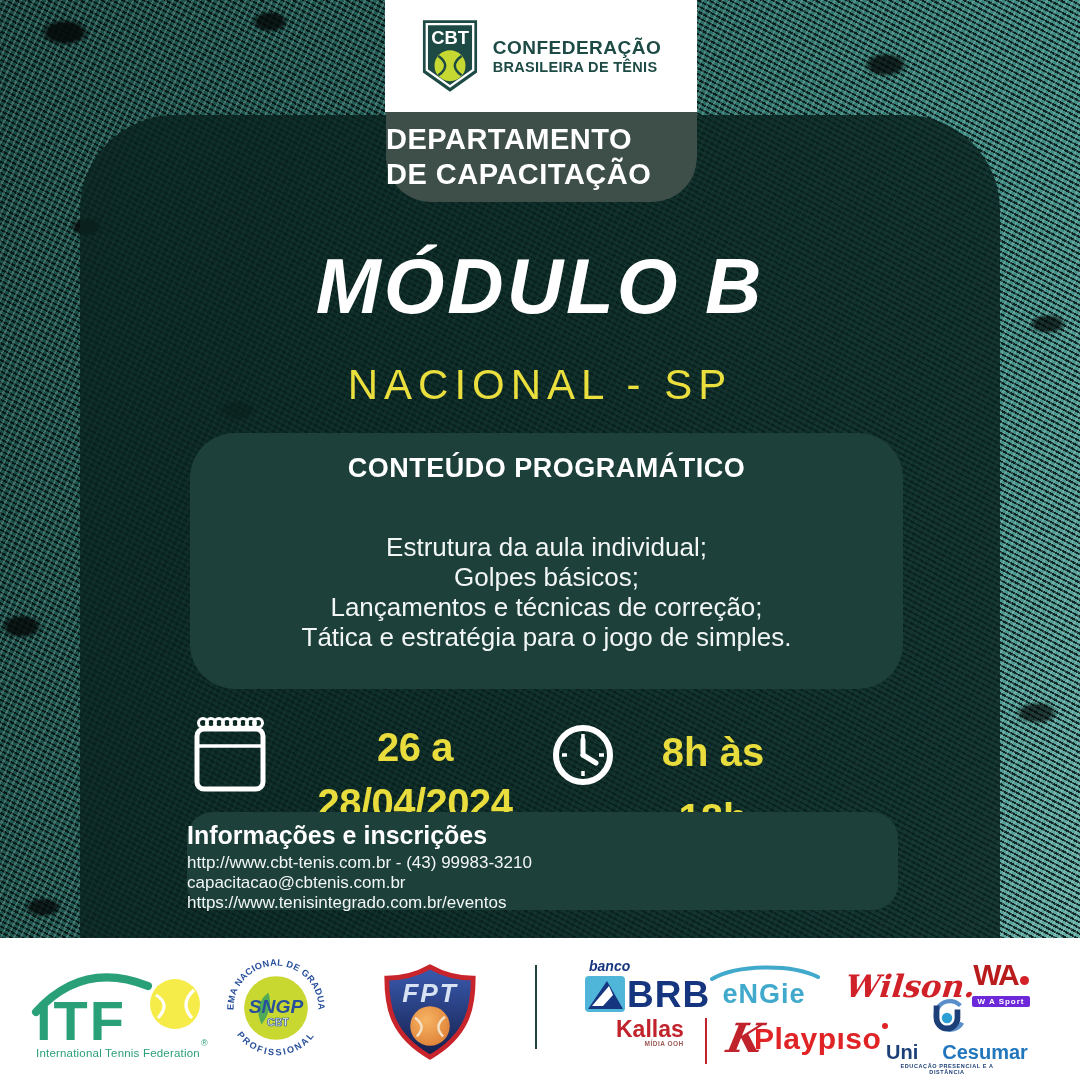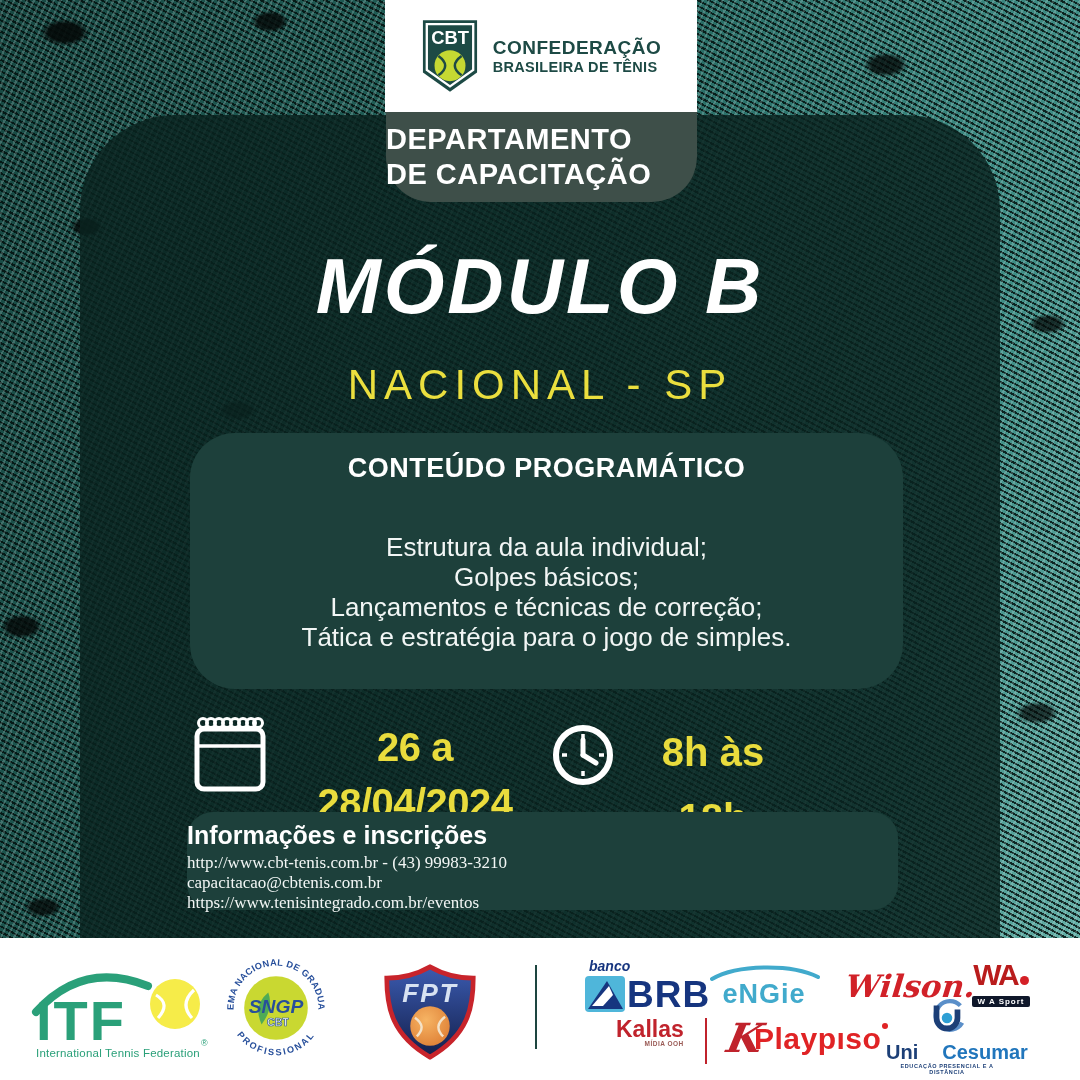--- a/index.html
+++ b/index.html
@@ -71,39 +71,39 @@
     color:#e9dc3d;font-size:40px;font-weight:bold;letter-spacing:-.5px;line-height:56px;}
   .clock-icon{position:absolute;left:551px;top:18px;}
   .time-text{position:absolute;left:628px;top:14px;width:170px;text-align:center;
     color:#e9dc3d;font-size:40px;font-weight:bold;line-height:66px;}
   
   .info{
     position:absolute;left:187px;top:812px;width:711px;height:98px;z-index:3;
     background:#1d403b;border-radius:26px;text-align:left;color:#fff;
   }
   .info h3{margin:9px 0 3px;font-size:25px;font-weight:bold;}
-  .info .lines{font-size:17px;line-height:20px;font-weight:400;color:#f2f6f5;font-family:Liberation Serif, serif;}
+  .info .lines{font-size:17px;line-height:20px;font-weight:400;color:#f2f6f5;}
   
   .footer{position:absolute;left:0;top:938px;width:1080px;height:142px;background:#fff;z-index:6;}
   .divider{position:absolute;left:535px;top:27px;width:2px;height:84px;background:#1d4540;}
   .itf{position:absolute;left:28px;top:22px;}
   .sngp{position:absolute;left:223px;top:17px;}
   .fpt{position:absolute;left:383px;top:26px;}
   .brb{position:absolute;left:585px;top:20px;color:#16357f;}
   .brb-banco{font-size:14px;font-weight:bold;font-style:italic;margin-left:4px;}
   .brb-row{display:flex;align-items:center;}
   .brb-abbr{font-size:37px;font-weight:800;letter-spacing:1px;}
   .engie{position:absolute;left:706px;top:24px;}
   .wilson{position:absolute;left:846px;top:30px;color:#d12128;
     font-family:"DejaVu Serif",serif;font-style:italic;font-weight:bold;font-size:31px;
     transform:skewX(-6deg);}
   .wa{position:absolute;left:958px;top:22px;width:86px;text-align:center;}
   .wa-mark{font-weight:700;font-size:30px;letter-spacing:-2px;color:#b91c1c;line-height:30px;}
   .wa-dot{display:inline-block;width:9px;height:9px;border-radius:50%;background:#d42027;margin-left:2px;}
-  .wa-label{display:inline-block;background:#0f172a;color:#fff;font-size:8px;font-weight:bold;
+  .wa-label{display:inline-block;background:#6d28d9;color:#fff;font-size:8px;font-weight:bold;
     padding:1px 5px;border-radius:2px;margin-top:1px;letter-spacing:1px;}
   .kallas{position:absolute;left:616px;top:80px;display:flex;align-items:flex-start;gap:21px;}
   .kallas-name{color:#c0232c;font-size:23px;font-weight:bold;line-height:22px;}
   .kallas-sub{color:#9a5a55;font-size:6.5px;font-weight:bold;text-align:right;letter-spacing:.5px;}
   .kallas-bar{width:2px;height:46px;background:#c0232c;}
   .kallas-k{color:#c0232c;font-family:"DejaVu Serif",serif;font-style:italic;font-weight:bold;
     font-size:40px;transform:skewX(-12deg);line-height:40px;}
   .playpiso{position:absolute;left:754px;top:84px;color:#e02325;font-size:30px;font-weight:800;
     letter-spacing:.5px;}
   .pp-dot{position:absolute;right:-7px;top:1px;width:6px;height:6px;border-radius:50%;background:#e02325;}

